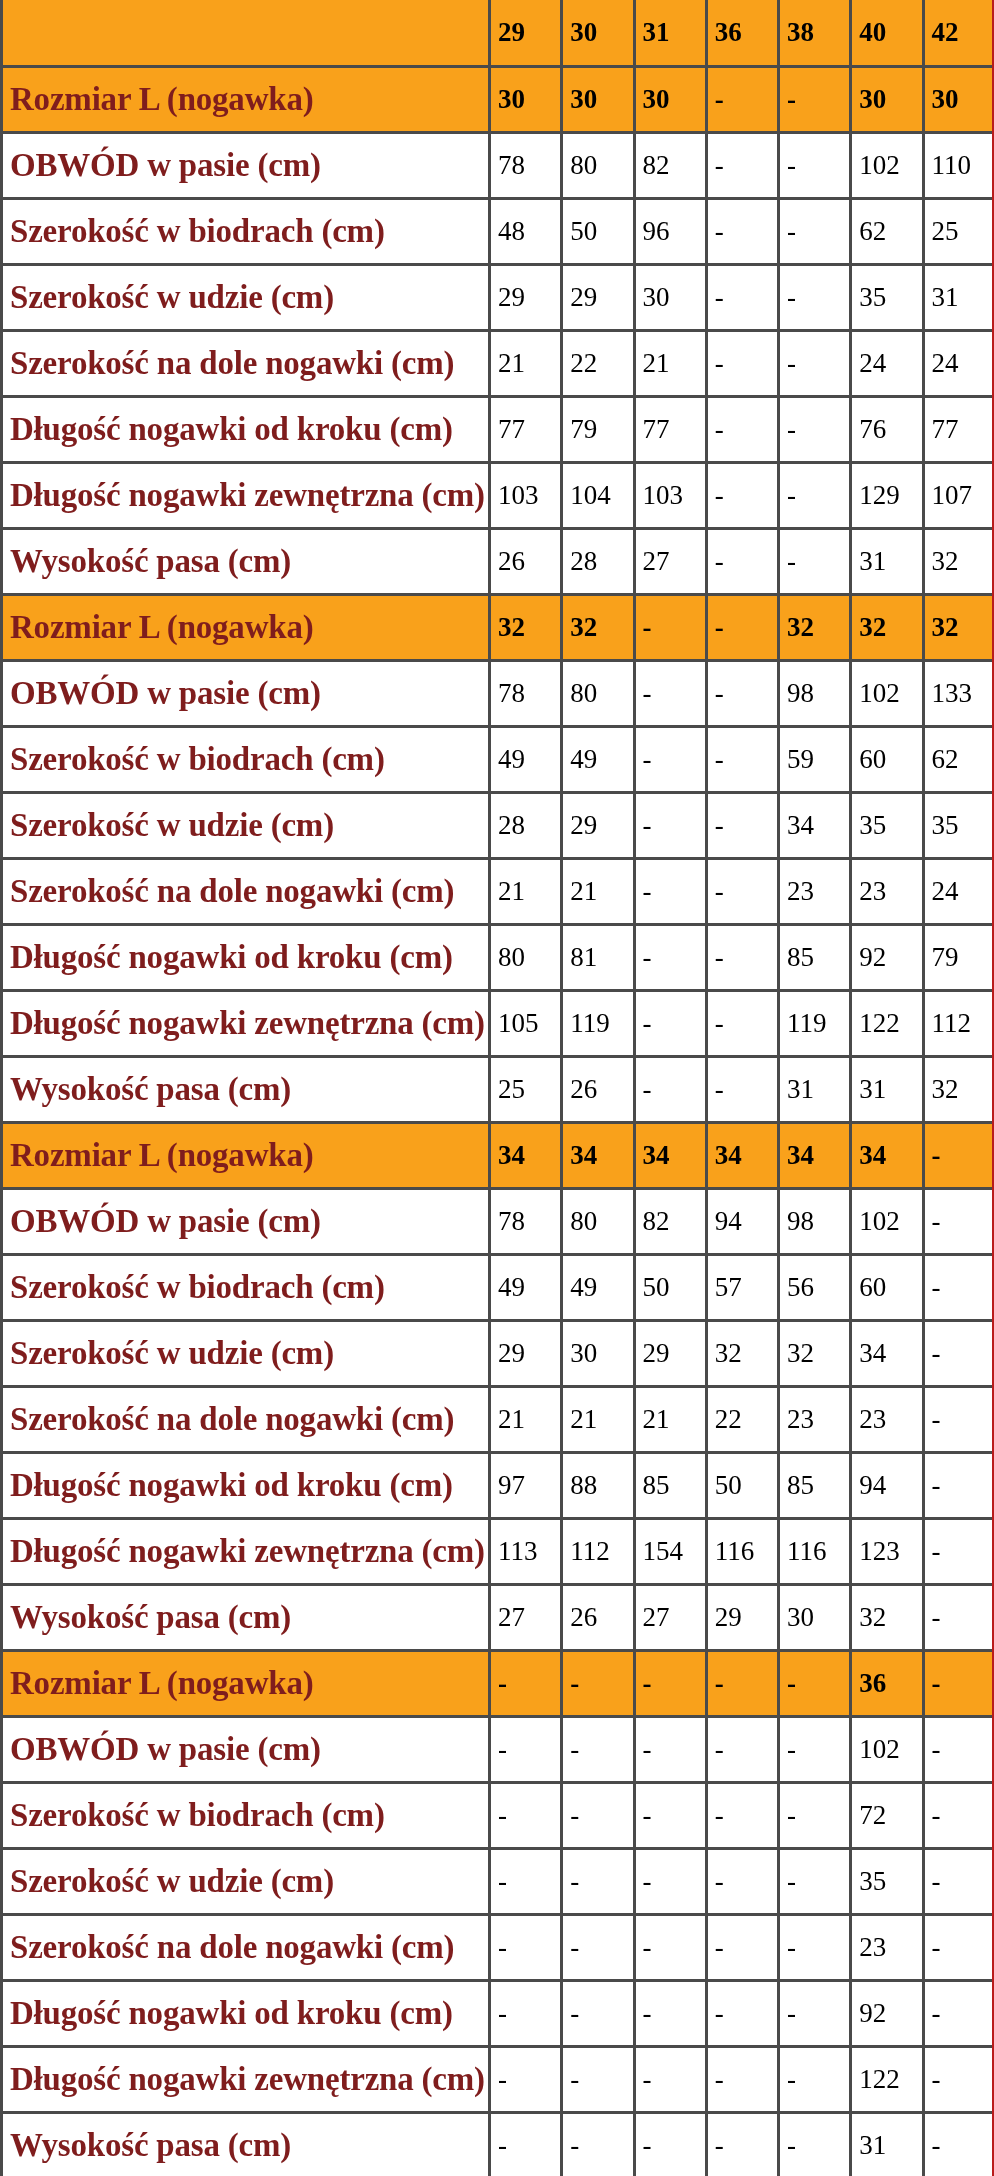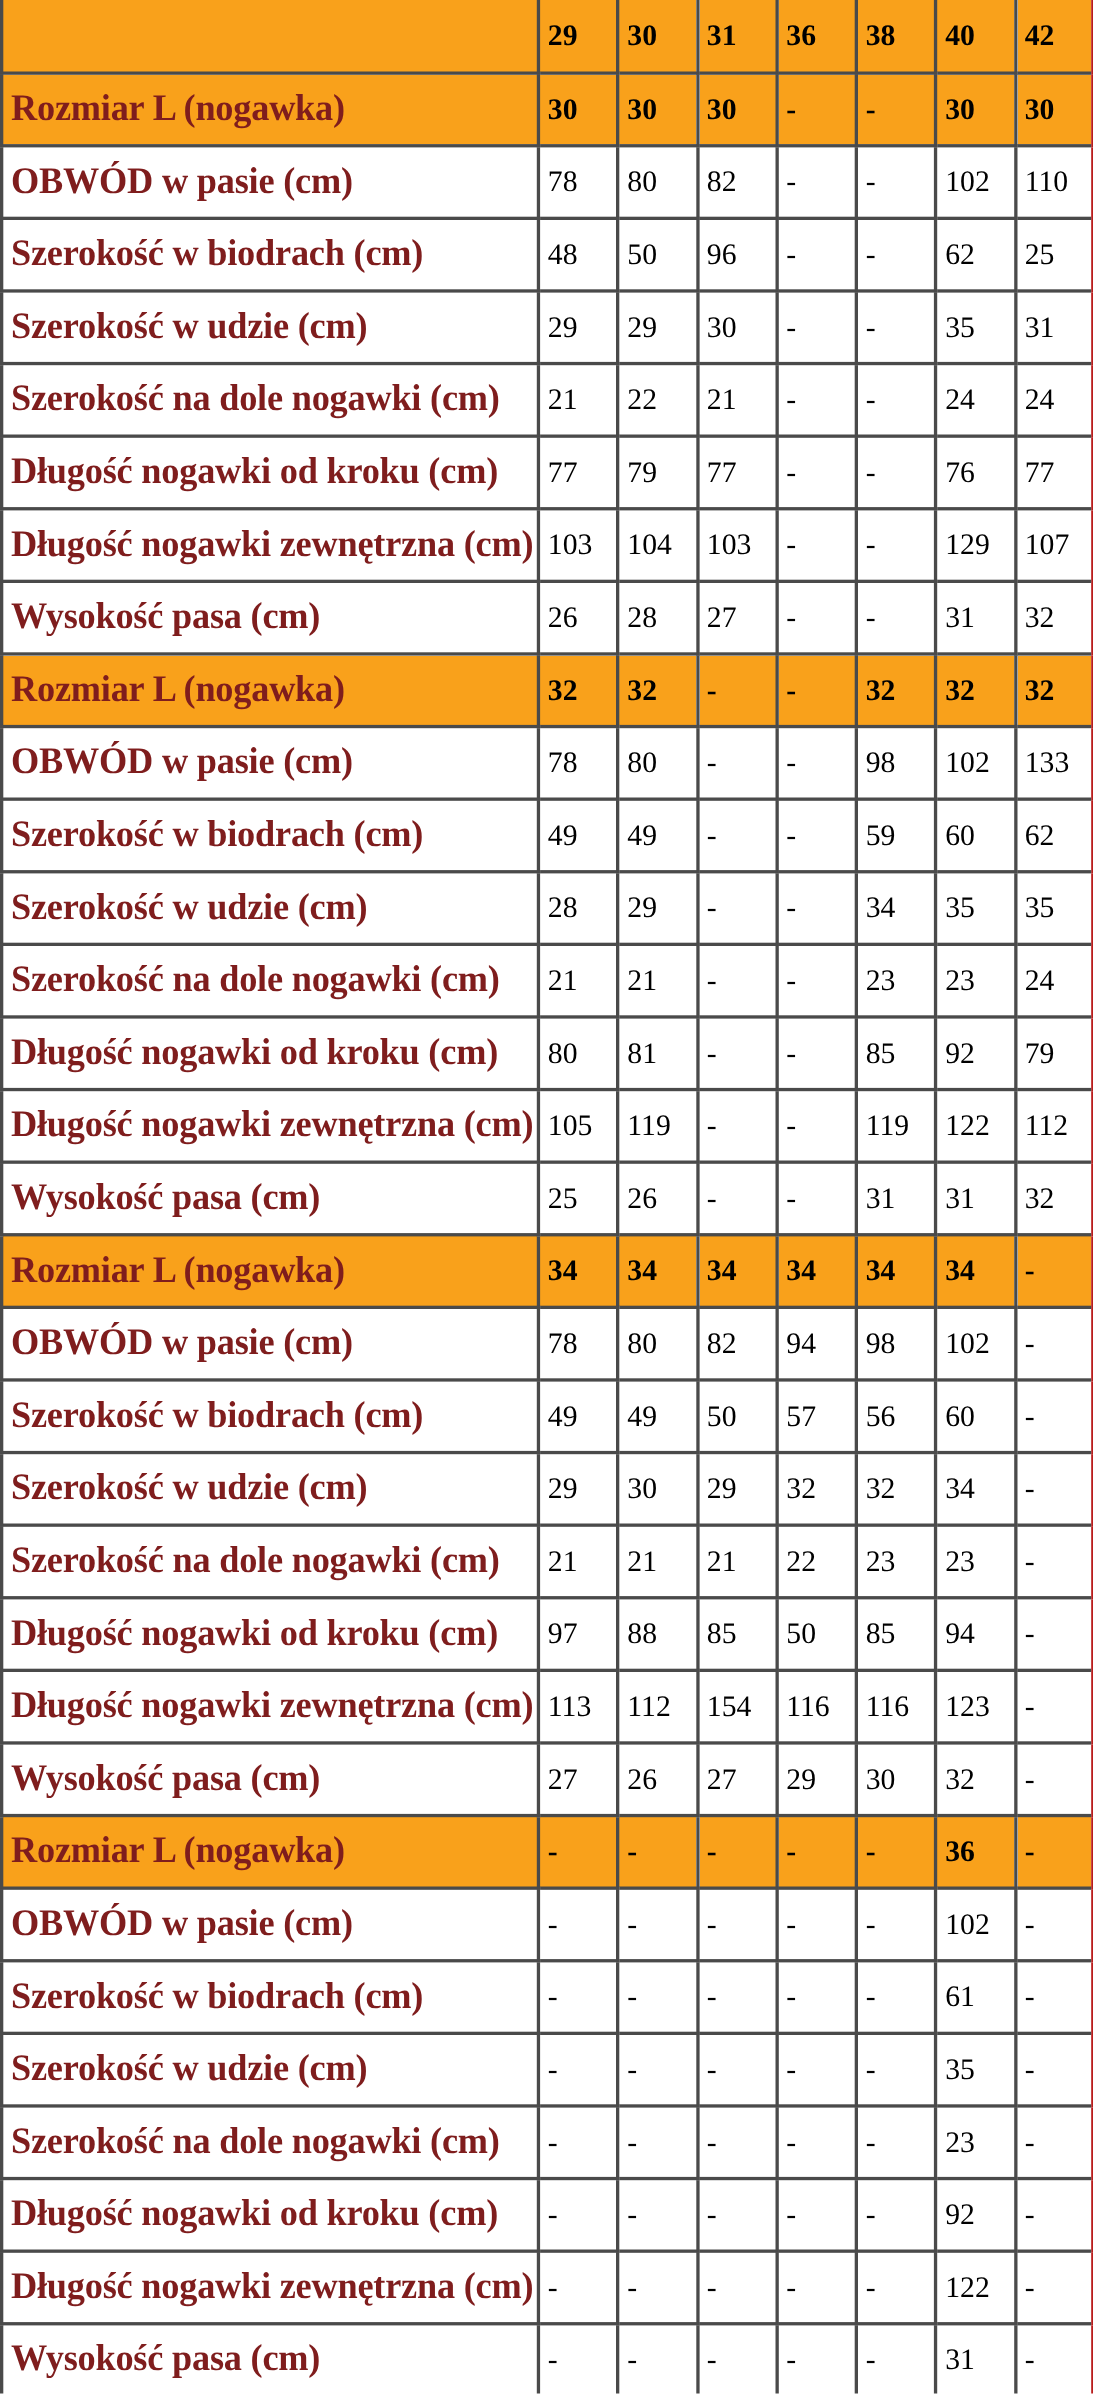--- a/index.html
+++ b/index.html
@@ -372,21 +372,21 @@
         <td class="val">102</td>
         <td class="val dash">-</td>
       </tr>
       <tr class="data-row">
         <td class="label"><span class="lbl">Szerokość w biodrach (cm)</span></td>
         <td class="val dash">-</td>
         <td class="val dash">-</td>
         <td class="val dash">-</td>
         <td class="val dash">-</td>
         <td class="val dash">-</td>
-        <td class="val">61</td>
+        <td class="val">72</td>
         <td class="val dash">-</td>
       </tr>
       <tr class="data-row">
         <td class="label"><span class="lbl">Szerokość w udzie (cm)</span></td>
         <td class="val dash">-</td>
         <td class="val dash">-</td>
         <td class="val dash">-</td>
         <td class="val dash">-</td>
         <td class="val dash">-</td>
         <td class="val">35</td>

